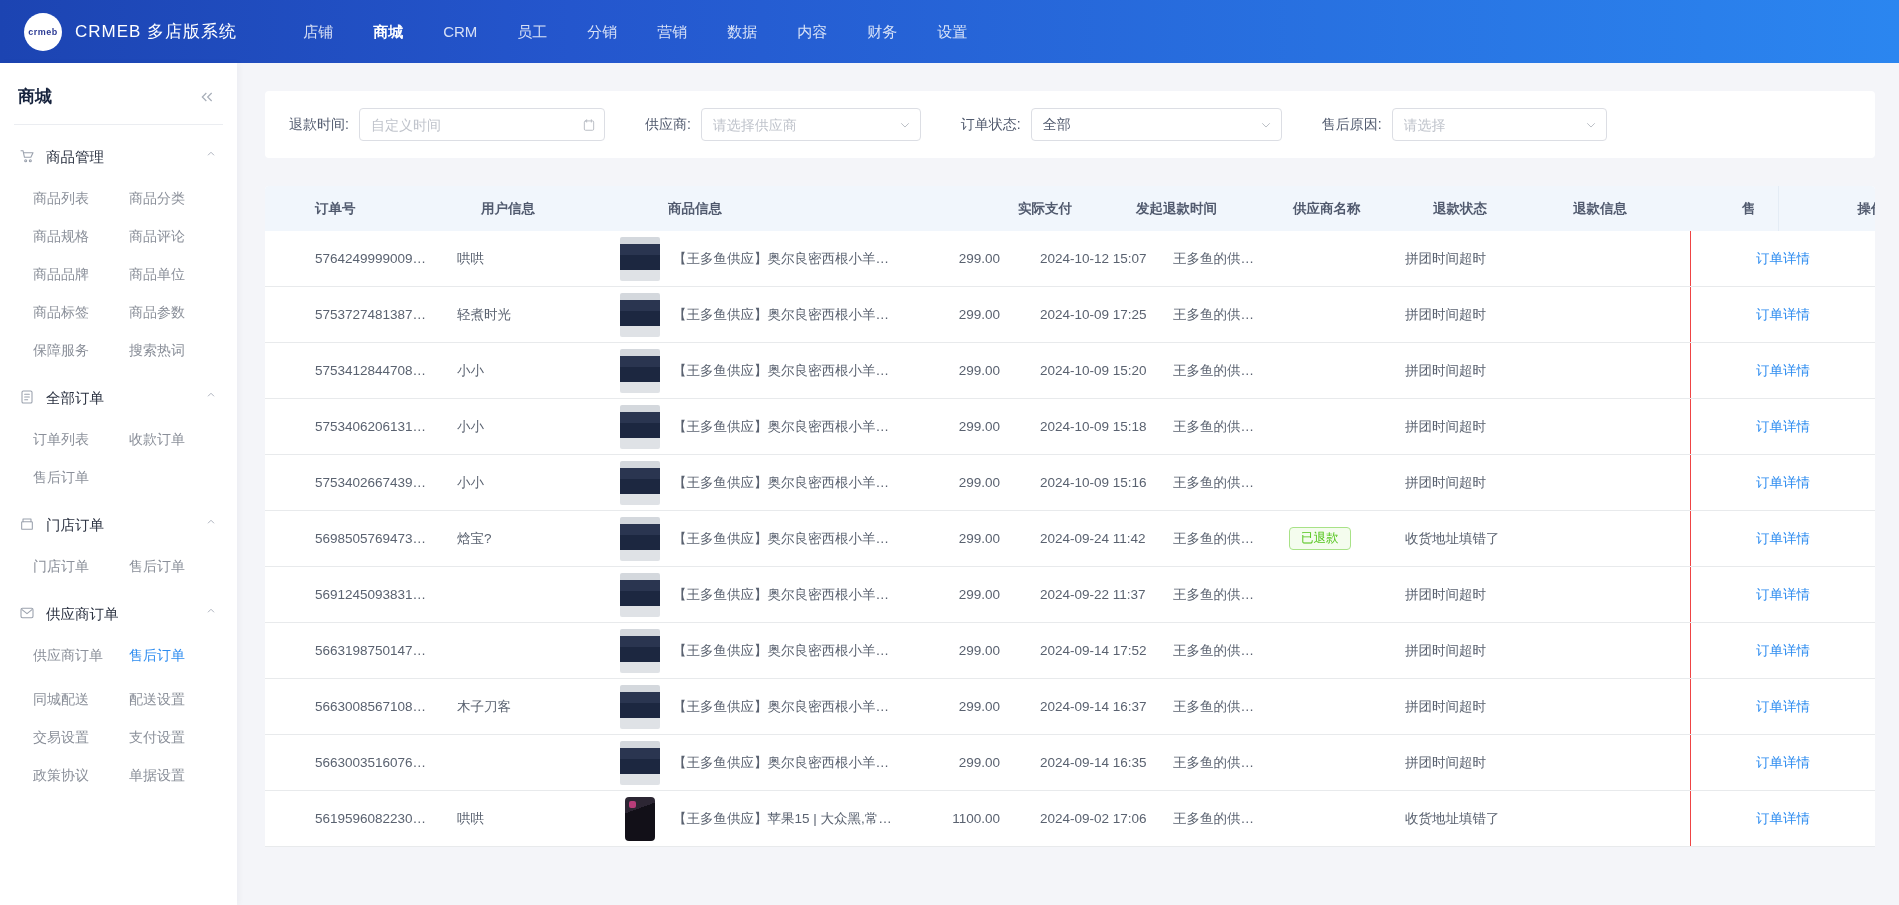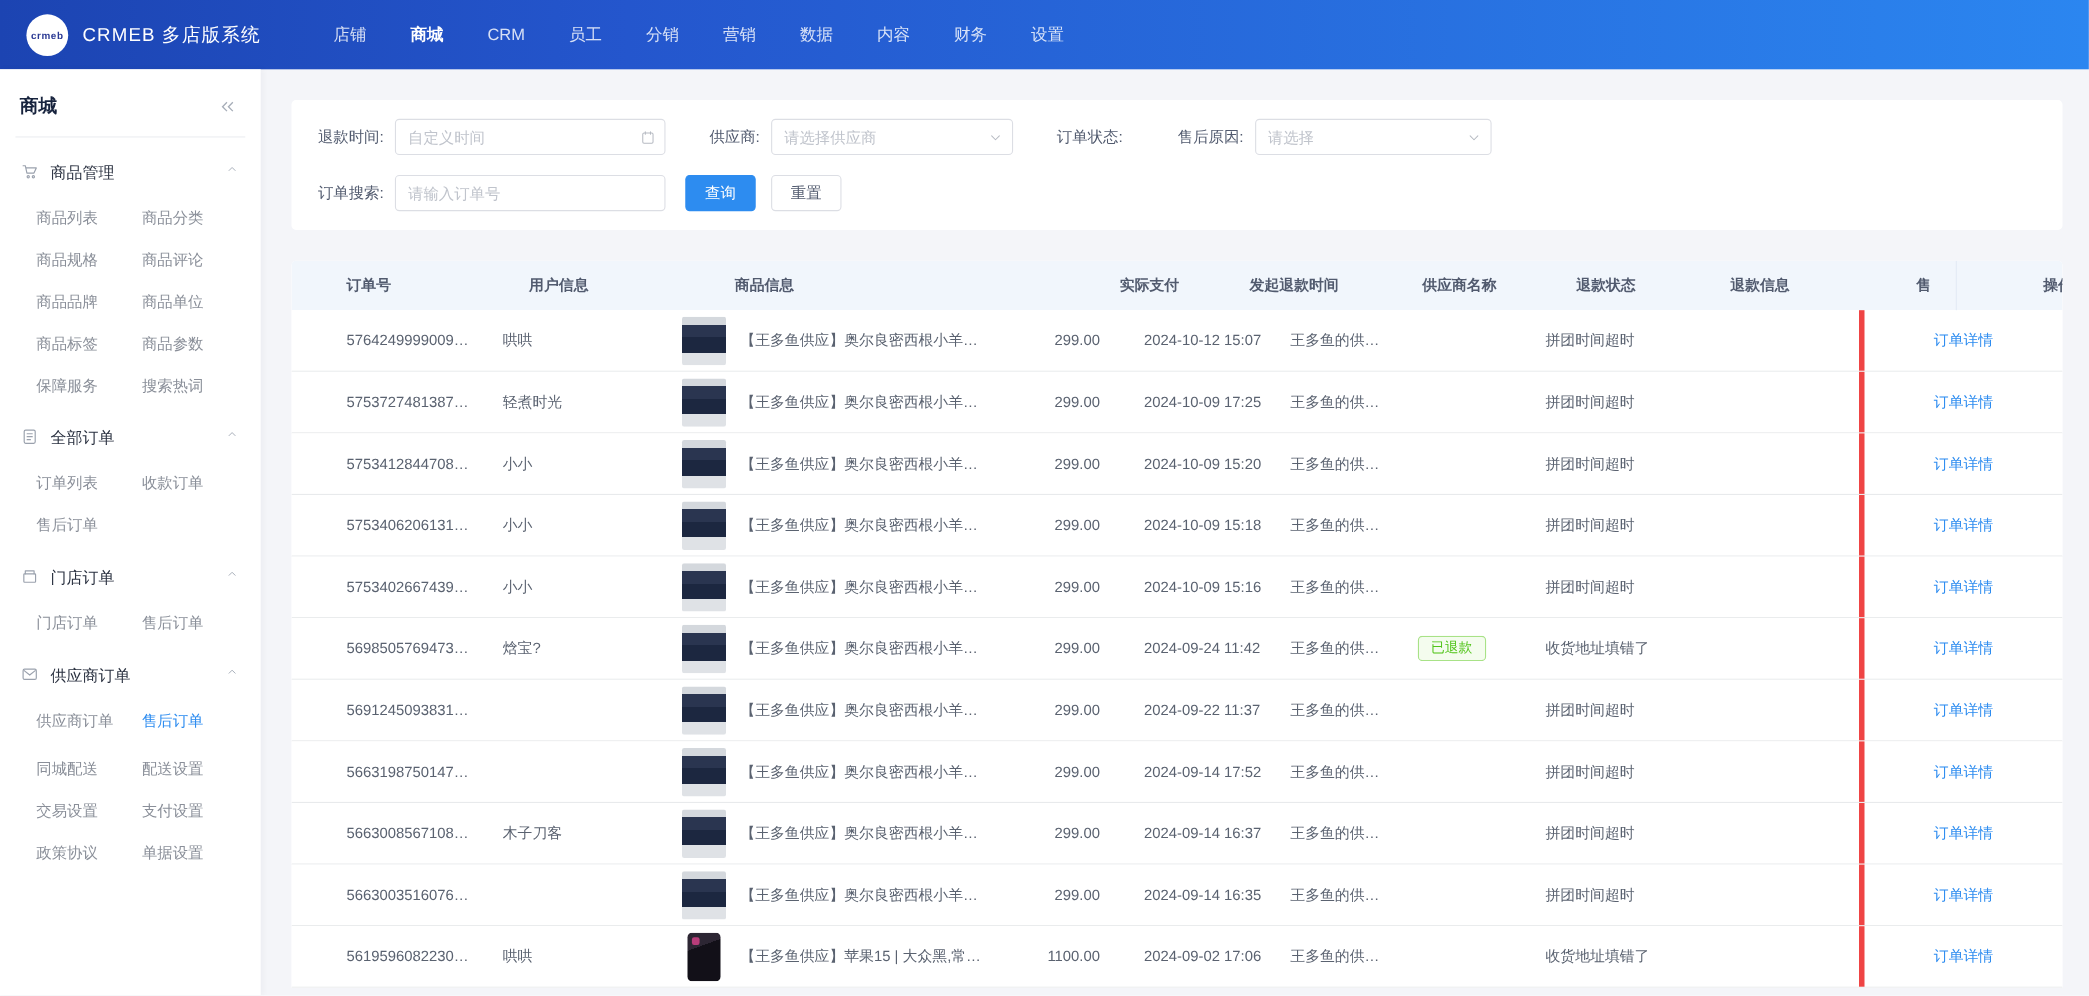--- a/index.html
+++ b/index.html
@@ -59,21 +59,21 @@
   .btn-primary { background:#2d8cf0; border:1px solid #2d8cf0; color:#fff; margin-left:18px; }
   .btn-default { background:#fff; border:1px solid #dcdee4; color:#515a6e; margin-left:14px; }
 
   
   .table-card { background:#fff; border-radius:4px 4px 0 0; margin-top:28px; overflow:hidden; }
   .t-grid { display:grid; grid-template-columns:180px 163px 300px 120px 133px 116px 116px 145px 1fr 185px; align-items:center; }
   .t-header { background:#f1f6fc; height:45px; font-size:13.5px; font-weight:bold; color:#515a6e;gap:24px; }
   .t-cell { padding:0 12px; overflow:hidden; white-space:nowrap; text-overflow:ellipsis; }
   .c-first { padding-left:50px; }
   .c-paid { text-align:right; padding-right:28px; }
-  .c-action { text-align:center; height:100%; display:flex; align-items:center; justify-content:center; border-left:5px solid #ef4444; }
+  .c-action { text-align:center; height:100%; display:flex; align-items:center; justify-content:center; border-left:1px solid #ef4444; }
   .t-header .c-action { border-left:1px solid #e4ecf5; }
   .t-row { height:56px; border-bottom:1px solid #e8eaec; font-size:13.5px; color:#5a6270; background:#fff; }
   .c-product { display:flex; align-items:center; gap:13px; }
   .thumb { flex:0 0 auto; border-radius:2px; }
   .thumb.sneaker { width:40px; height:44px;
     background:linear-gradient(180deg,#d4d8dd 0 16%,#2a3550 16% 42%,#1c2740 42% 74%,#dfe2e6 74% 100%); }
   .thumb.phone { width:30px; height:44px; border-radius:4px; margin:0 5px;
     background:linear-gradient(160deg,#2c2633 0 30%,#121018 30% 100%); position:relative; }
   .thumb.phone::after { content:""; position:absolute; left:4px; top:4px; width:7px; height:7px;
     border-radius:2px; background:#b83d7a; }
@@ -212,40 +212,36 @@
           <span class="f-label">供应商:</span>
           <span class="f-field w220">
             <input class="f-input" placeholder="请选择供应商" style="">
             <svg class="field-icon" viewBox="0 0 24 24">
               <polyline points="6 9.5 12 15.5 18 9.5"></polyline>
               </svg>
           </span>
         </div>
         <div class="f-group">
           <span class="f-label">订单状态:</span>
+          <span class="f-field w251">
+            <input class="f-input" value="全部" style="">
+            <svg class="field-icon" viewBox="0 0 24 24">
+              <polyline points="6 9.5 12 15.5 18 9.5"></polyline>
+              </svg>
+          </span>
         </div>
         <div class="f-group">
           <span class="f-label">售后原因:</span>
           <span class="f-field w250">
             <input class="f-input" placeholder="请选择" style="">
             <svg class="field-icon" viewBox="0 0 24 24">
               <polyline points="6 9.5 12 15.5 18 9.5"></polyline>
               </svg>
           </span>
         </div>
-      </div>
-      <div class="filter-row">
-        <div class="f-group" style="margin-right:0;">
-          <span class="f-label">订单搜索:</span>
-          <span class="f-field w246">
-            <input class="f-input" style="padding-right: 11px;" placeholder="请输入订单号">
-          </span>
-        </div>
-        <button class="btn btn-primary">查询</button>
-        <button class="btn btn-default">重置</button>
       </div>
     </div>
 
     <div class="table-card">
       <div class="t-grid t-header">
           <div class="t-cell c-first">订单号</div>
           <div class="t-cell">用户信息</div>
           <div class="t-cell">商品信息</div>
           <div class="t-cell c-paid">实际支付</div>
           <div class="t-cell">发起退款时间</div>

